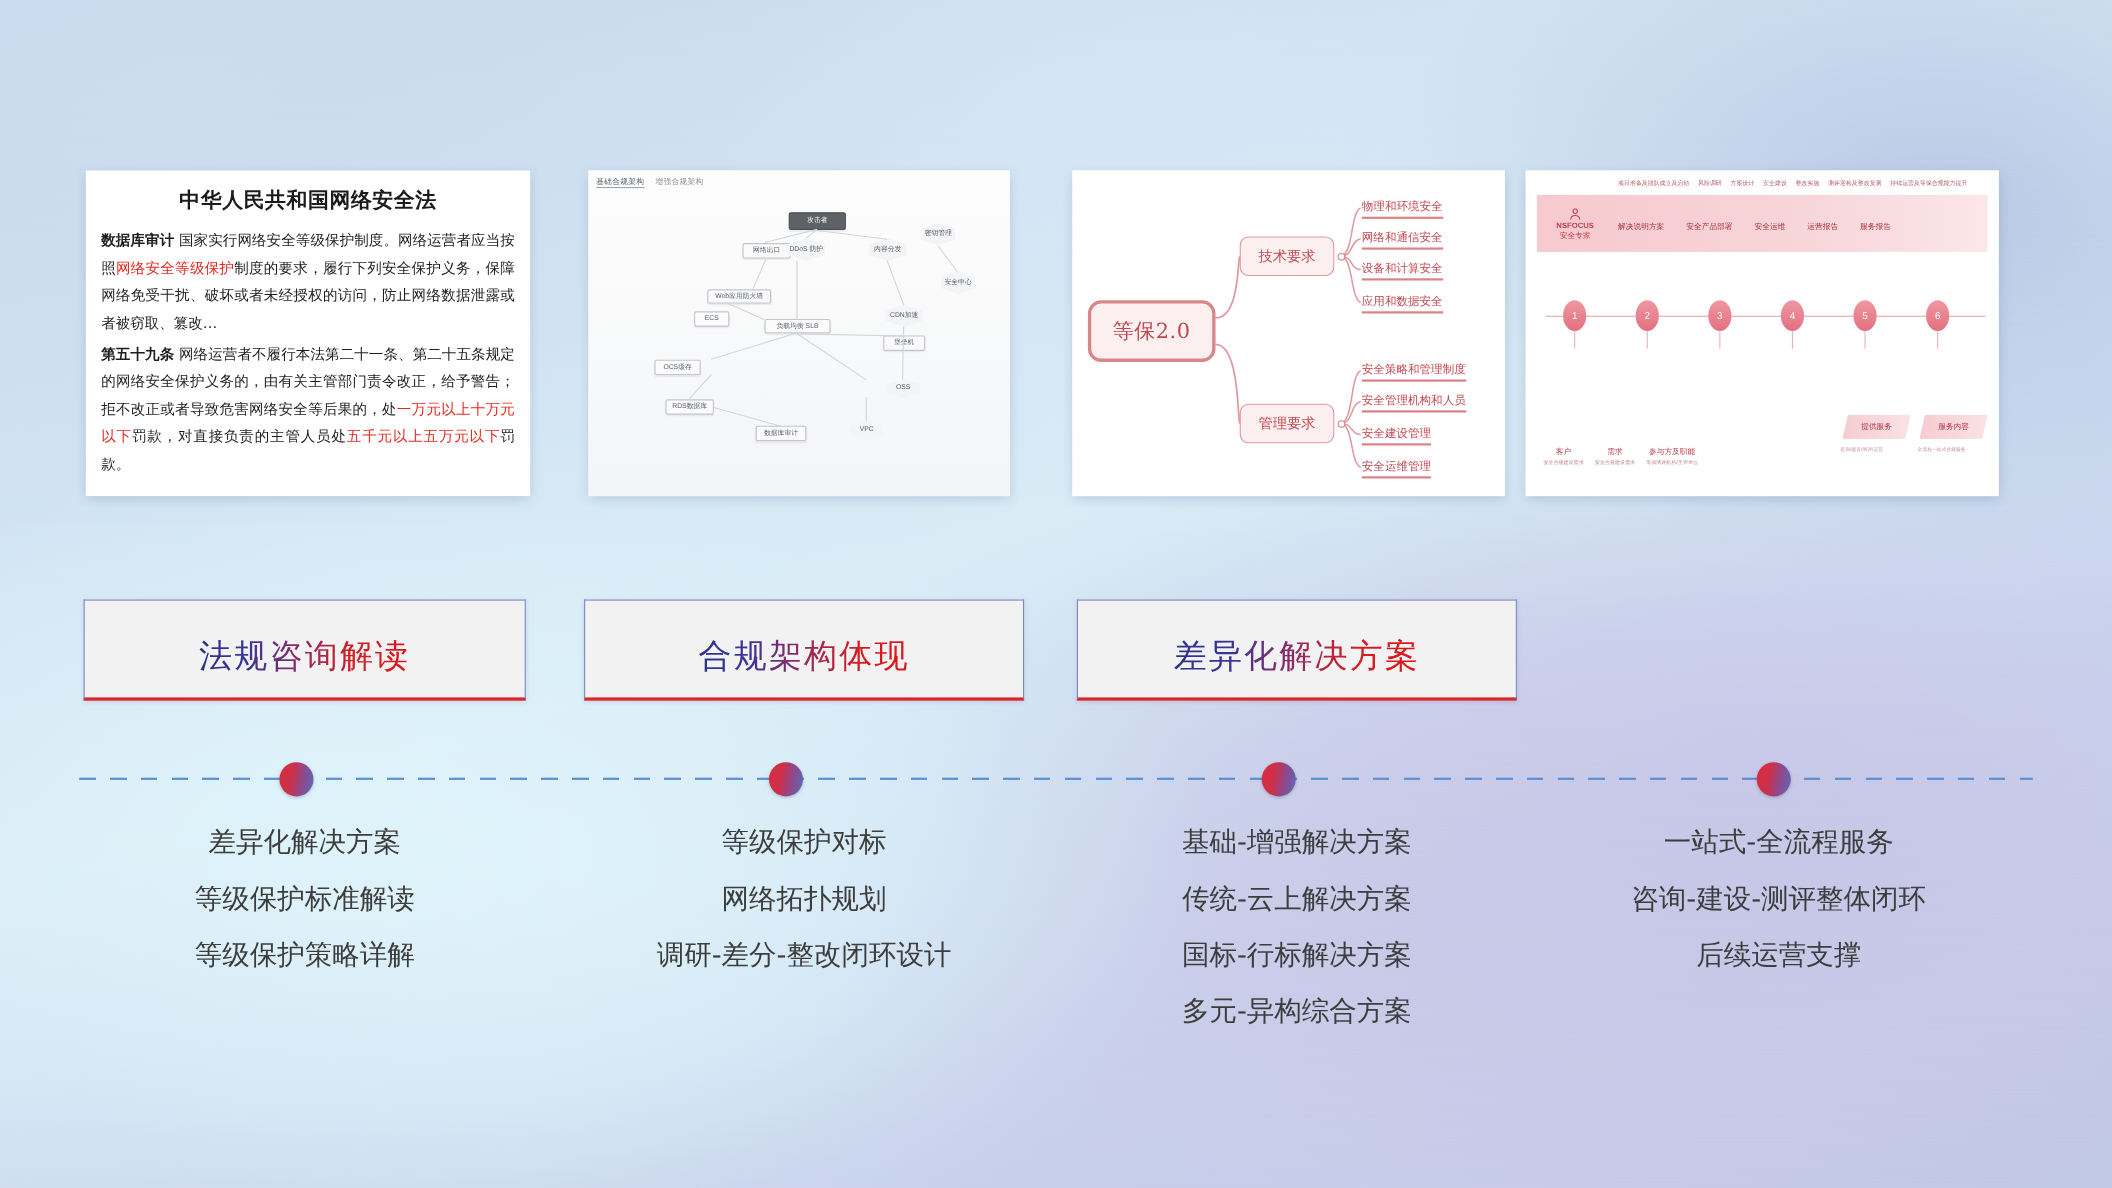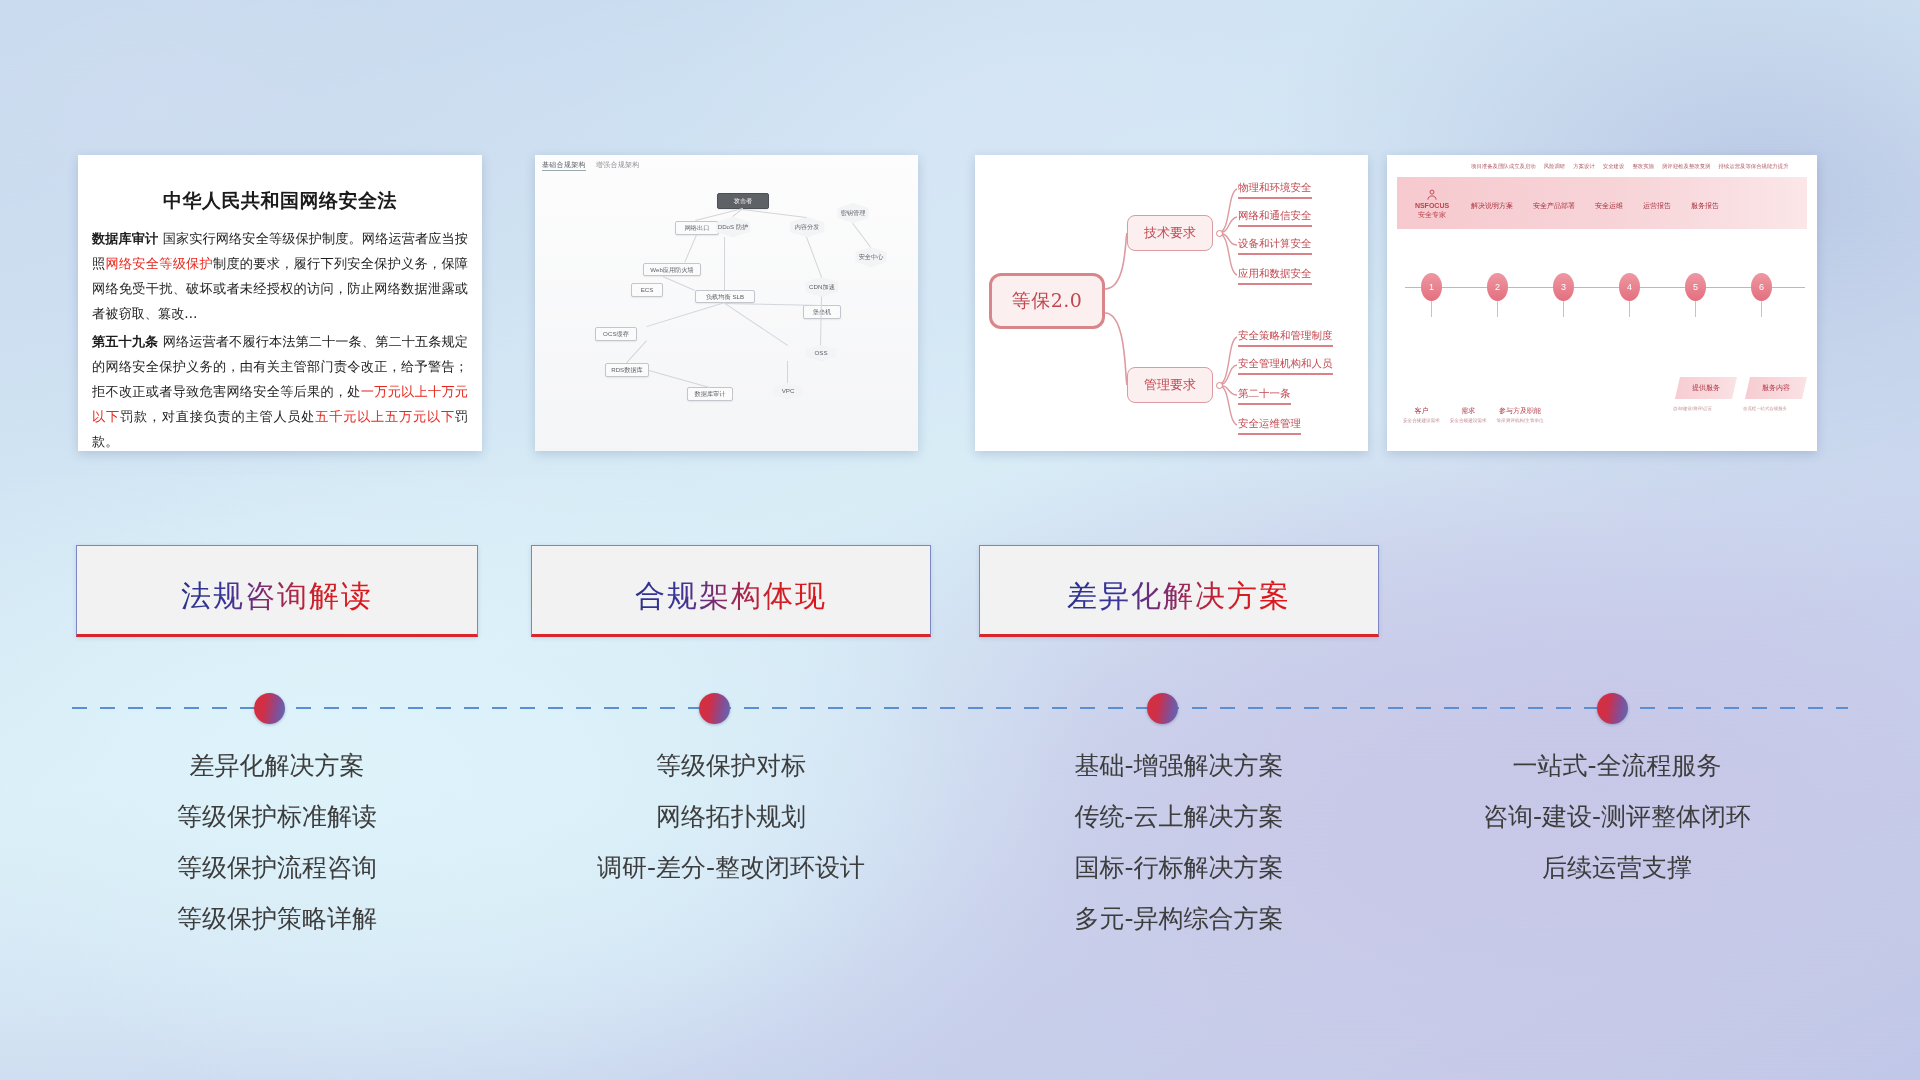--- a/index.html
+++ b/index.html
@@ -50,21 +50,20 @@
   .card.c2 { left:535px; width:383px; }
   .card.c3 { left:975px; width:393px; }
   .card.c4 { left:1387px;width:430px; }
 
   
   .law { padding:14px 14px 10px 14px; height:100%; }
   .law-title {
     text-align:center; font-size:19px; font-weight:bold; color:#1b1b1b;
     letter-spacing:.5px; margin-bottom:12px;
     font-family:"DejaVu Sans","Liberation Sans",sans-serif;
-    margin-top:19px;
   }
   .law-p {
     font-size:13.2px; line-height:25px; color:#1d1d1d; text-align:justify;
     font-family:"DejaVu Sans","Liberation Sans",sans-serif;
   }
   .law-p + .law-p { margin-top:3px; }
   .law-art { font-weight:bold; }
   .law-red { color:#e8261c; }
 
   
@@ -291,21 +290,21 @@
         <div class="mm-br b2">管理要求</div>
         <div class="mm-dot" style="left:241px;top:75px"></div>
         <div class="mm-dot" style="left:241px;top:227px"></div>
         <div id="mm-leaves">
             <div class="mm-leaf" style="left: 263px; top: 26px;">物理和环境安全</div>
             <div class="mm-leaf" style="left: 263px; top: 54px;">网络和通信安全</div>
             <div class="mm-leaf" style="left: 263px; top: 82px;">设备和计算安全</div>
             <div class="mm-leaf" style="left: 263px; top: 112px;">应用和数据安全</div>
             <div class="mm-leaf" style="left: 263px; top: 174px;">安全策略和管理制度</div>
             <div class="mm-leaf" style="left: 263px; top: 202px;">安全管理机构和人员</div>
-            <div class="mm-leaf" style="left: 263px; top: 232px;">第二十一条</div>
+            <div class="mm-leaf" style="left: 263px; top: 232px;">安全建设管理</div>
             <div class="mm-leaf" style="left: 263px; top: 262px;">安全运维管理</div>
           </div>
       </div>
     </div>
 
     <div class="card c4">
       <div class="nsf">
         <div class="nsf-band"></div>
         <div class="nsf-logo">
           <svg width="14" height="14" viewBox="0 0 24 24">
@@ -385,21 +384,20 @@
     <div class="tl-dot d1"></div>
     <div class="tl-dot d2"></div>
     <div class="tl-dot d3"></div>
     <div class="tl-dot d4"></div>
   </div>
 
   <div class="lists">
     <div class="list-col k1" id="list-0">
         <div class="list-item">差异化解决方案</div>
         <div class="list-item">等级保护标准解读</div>
-        <div class="list-item">等级保护流程咨询</div>
         <div class="list-item">等级保护策略详解</div>
       </div>
     <div class="list-col k2" id="list-1">
         <div class="list-item">等级保护对标</div>
         <div class="list-item">网络拓扑规划</div>
         <div class="list-item">调研-差分-整改闭环设计</div>
       </div>
     <div class="list-col k3" id="list-2">
         <div class="list-item">基础-增强解决方案</div>
         <div class="list-item">传统-云上解决方案</div>

